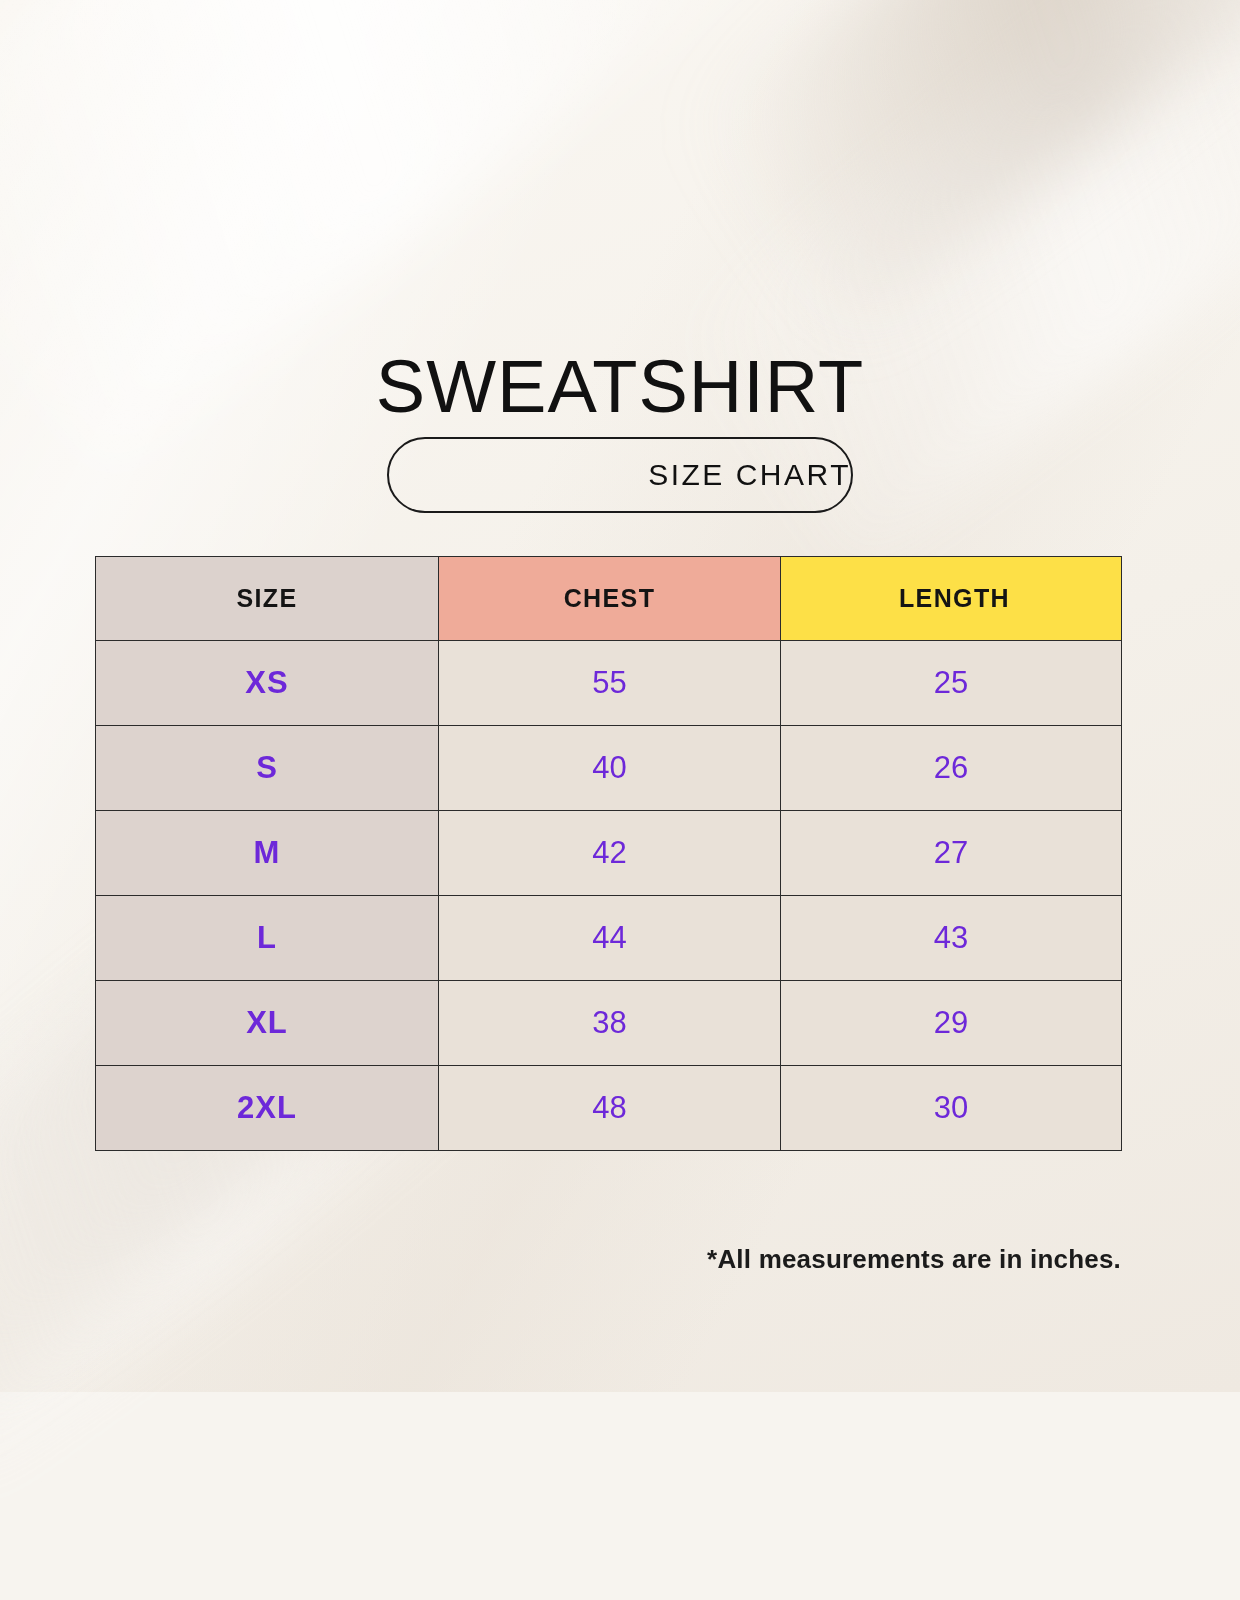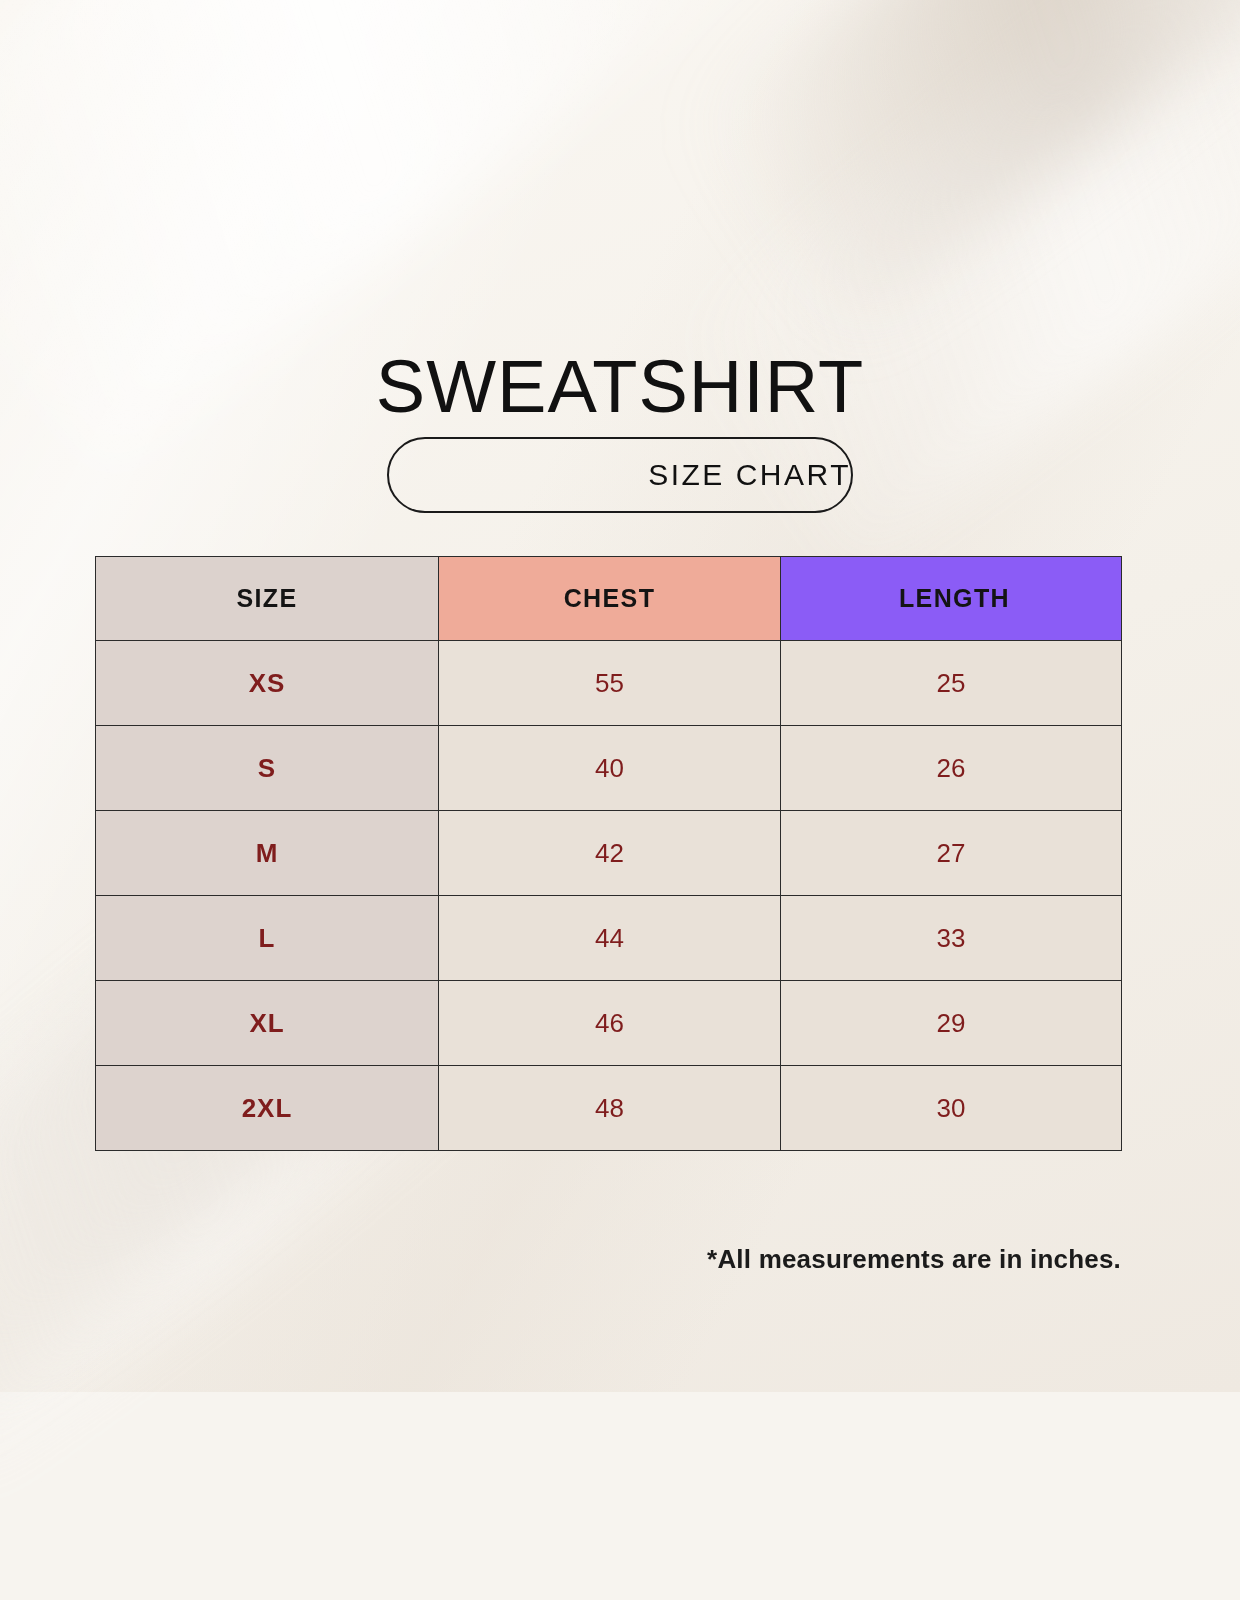--- a/index.html
+++ b/index.html
@@ -108,26 +108,26 @@
 
   thead th {
     height: 84px;
     font-size: 25px;
     font-weight: bold;
     letter-spacing: 1.4px;
     color: #141414;
   }
   th.head-size { background: #dcd2cd; margin-left: 13px; }
   th.head-chest { background: #efab99; }
-  th.head-length { background: #8b5cf6; padding-left: 8px; }
+  th.head-length { background: #fde047; padding-left: 8px; }
 
   tbody td {
     height: 85px;
-    font-size: 26px;
-    color: #7f1d1d;
+    font-size: 31px;
+    color: #6d28d9;
     font-weight: 400;
     margin-left: 44px;
   }
   tbody td.cell-size {
     background: #ddd3ce;
     font-weight: bold;
     letter-spacing: 1px;
   }
   tbody td.cell-measure {
     background: #e9e1d8;
@@ -186,25 +186,25 @@
           <td class="cell-measure">26</td>
         </tr>
         <tr>
           <td class="cell-size">M</td>
           <td class="cell-measure">42</td>
           <td class="cell-measure">27</td>
         </tr>
         <tr>
           <td class="cell-size">L</td>
           <td class="cell-measure">44</td>
-          <td class="cell-measure">33</td>
+          <td class="cell-measure">43</td>
         </tr>
         <tr>
           <td class="cell-size">XL</td>
-          <td class="cell-measure">46</td>
+          <td class="cell-measure">38</td>
           <td class="cell-measure">29</td>
         </tr>
         <tr>
           <td class="cell-size">2XL</td>
           <td class="cell-measure">48</td>
           <td class="cell-measure">30</td>
         </tr>
       </tbody>
     </table>
   </div>

